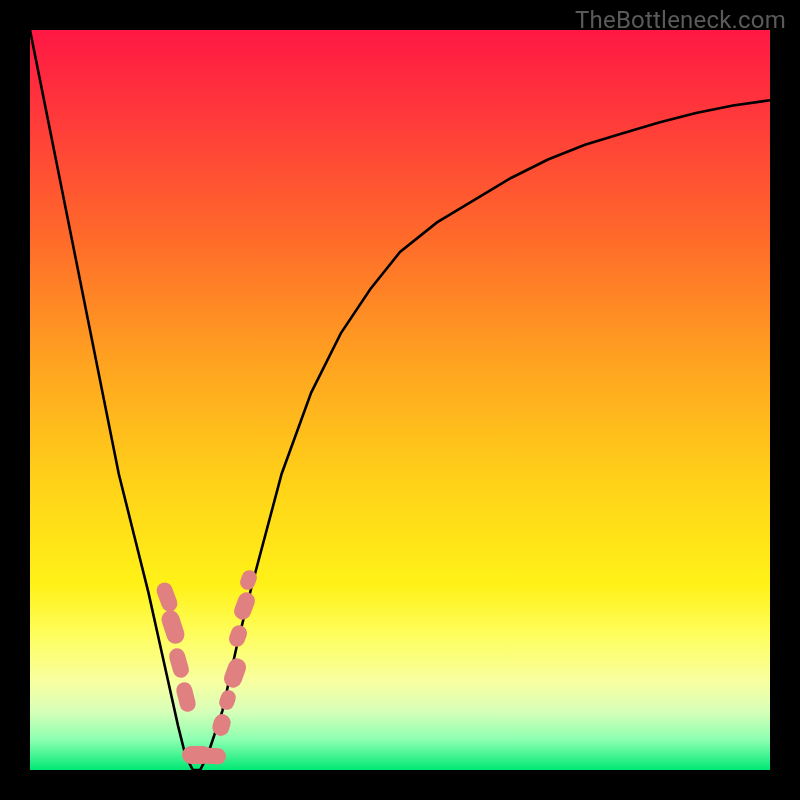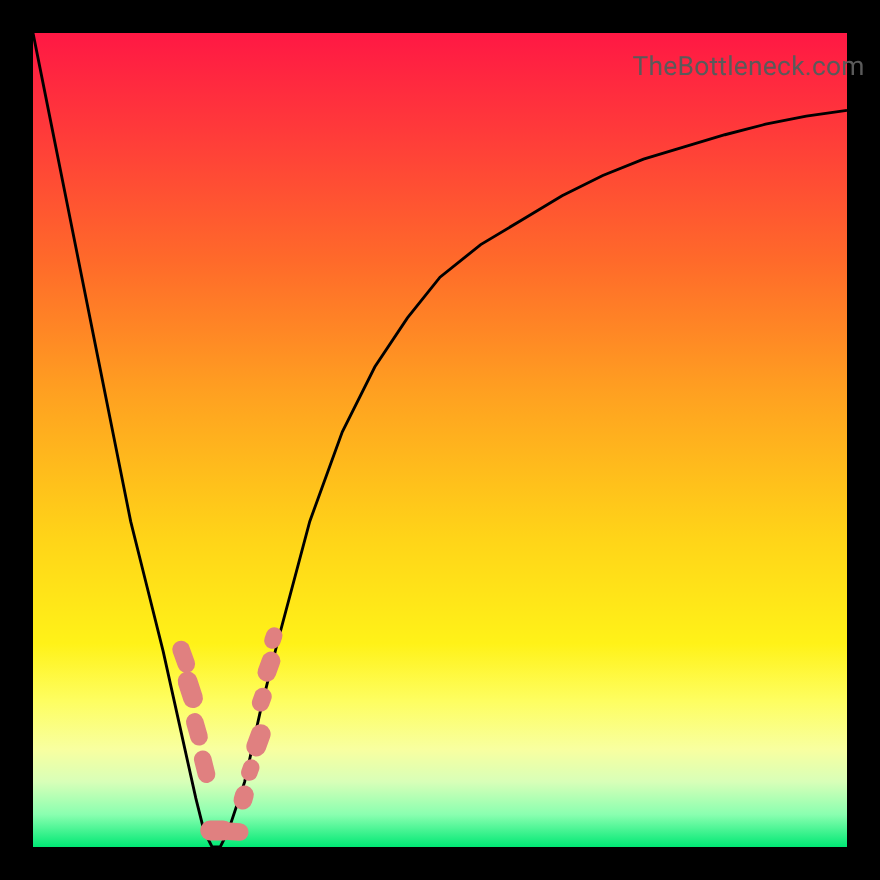--- a/index.html
+++ b/index.html
@@ -39,21 +39,20 @@
   }
   .watermark {
     position: absolute;
     top: 6px;
     right: 14px;
     font-size: 24px;
     font-weight: 400;
     color: #5a5a5a;
     letter-spacing: 0.2px;
     z-index: 10;
-    margin-top: 40px;
   }
   .curve {
     position: absolute;
     left: 0;
     top: 0;
     width: 740px;
     height: 740px;
   }
   .bead {
     position: absolute;

